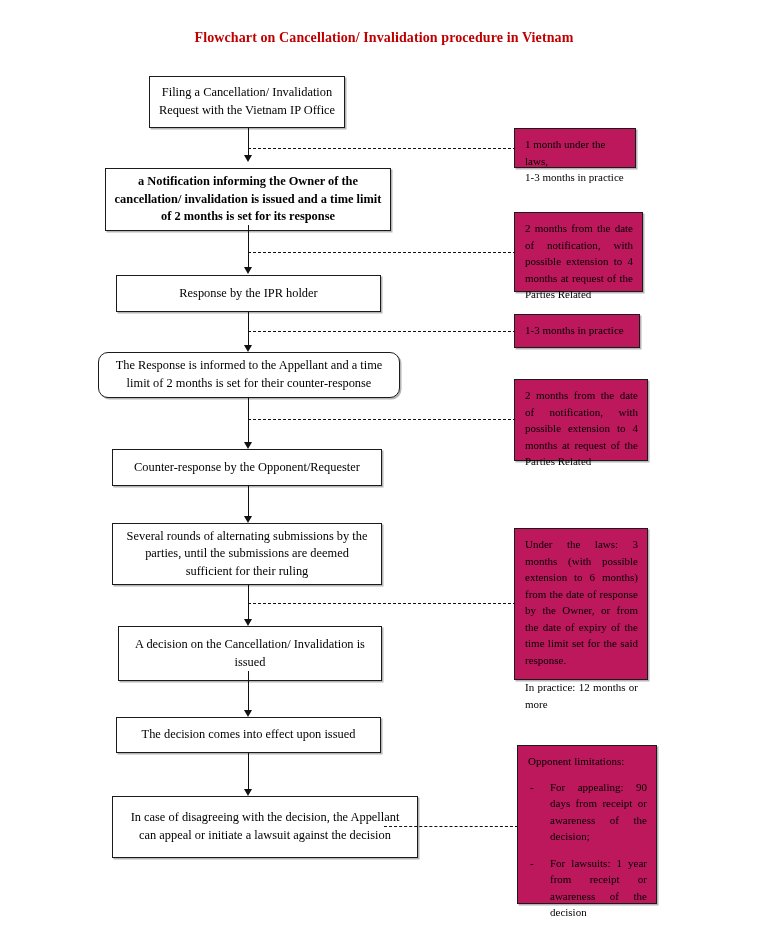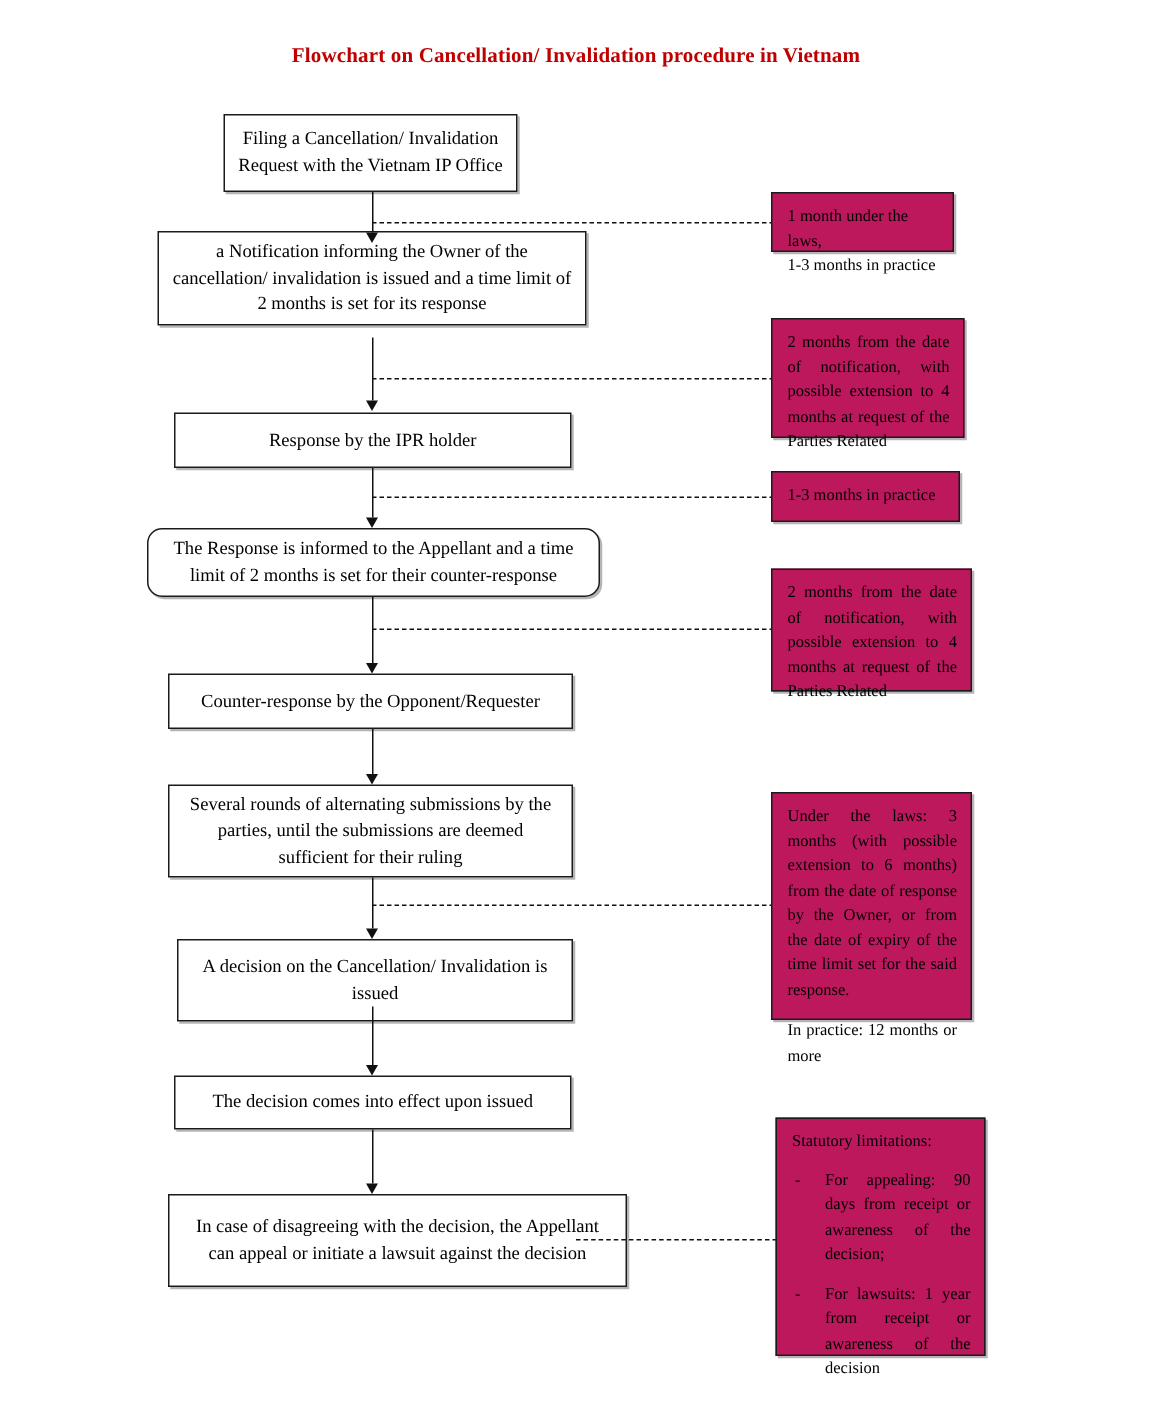--- a/index.html
+++ b/index.html
@@ -108,21 +108,21 @@
 <body>
 
 <div id="page">
 
   <div class="title">Flowchart on Cancellation/ Invalidation procedure in Vietnam</div>
 
   <div class="node" style="left:149px; top:76px; width:196px; height:52px;">
     <span class="txt">Filing a Cancellation/ Invalidation Request with the Vietnam IP Office</span>
   </div>
 
-  <div class="node" style="left:105px; top:154px; width:286px; height:63px;">
+  <div class="node" style="left:105px; top:168px; width:286px; height:63px;font-weight:bold;">
     <span class="txt">a Notification informing the Owner of the cancellation/ invalidation is issued and a time limit of 2 months is set for its response</span>
   </div>
 
   <div class="node" style="left:116px; top:275px; width:265px; height:37px;">
     <span class="txt">Response by the IPR holder</span>
   </div>
 
   <div class="node" style="left:98px; top:352px; width:302px; height:46px;border-radius:10px;">
     <span class="txt">The Response is informed to the Appellant and a time limit of 2 months is set for their counter-response</span>
   </div>
@@ -194,21 +194,21 @@
   <div class="note" style="left:514px; top:379px; width:134px; height:82px;">
     <p>2 months from the date of notification, with possible extension to 4 months at request of the Parties Related</p>
   </div>
 
   <div class="note" style="left:514px; top:528px; width:134px; height:152px;">
     <p>Under the laws: 3 months (with possible extension to 6 months) from the date of response by the Owner, or from the date of expiry of the time limit set for the said response.</p>
     <p>In practice: 12 months or more</p>
   </div>
 
   <div class="note left-align" style="left:517px; top:745px; width:140px; height:159px;">
-    <p>Statutory limitations:</p>
+    <p>Opponent limitations:</p>
     <ul>
       <li>
         <span class="dash">-</span>
         <span>For appealing: 90 days from receipt or awareness of the decision;</span>
       </li>
       <li>
         <span class="dash">-</span>
         <span>For lawsuits: 1 year from receipt or awareness of the decision</span>
       </li>
     </ul>

